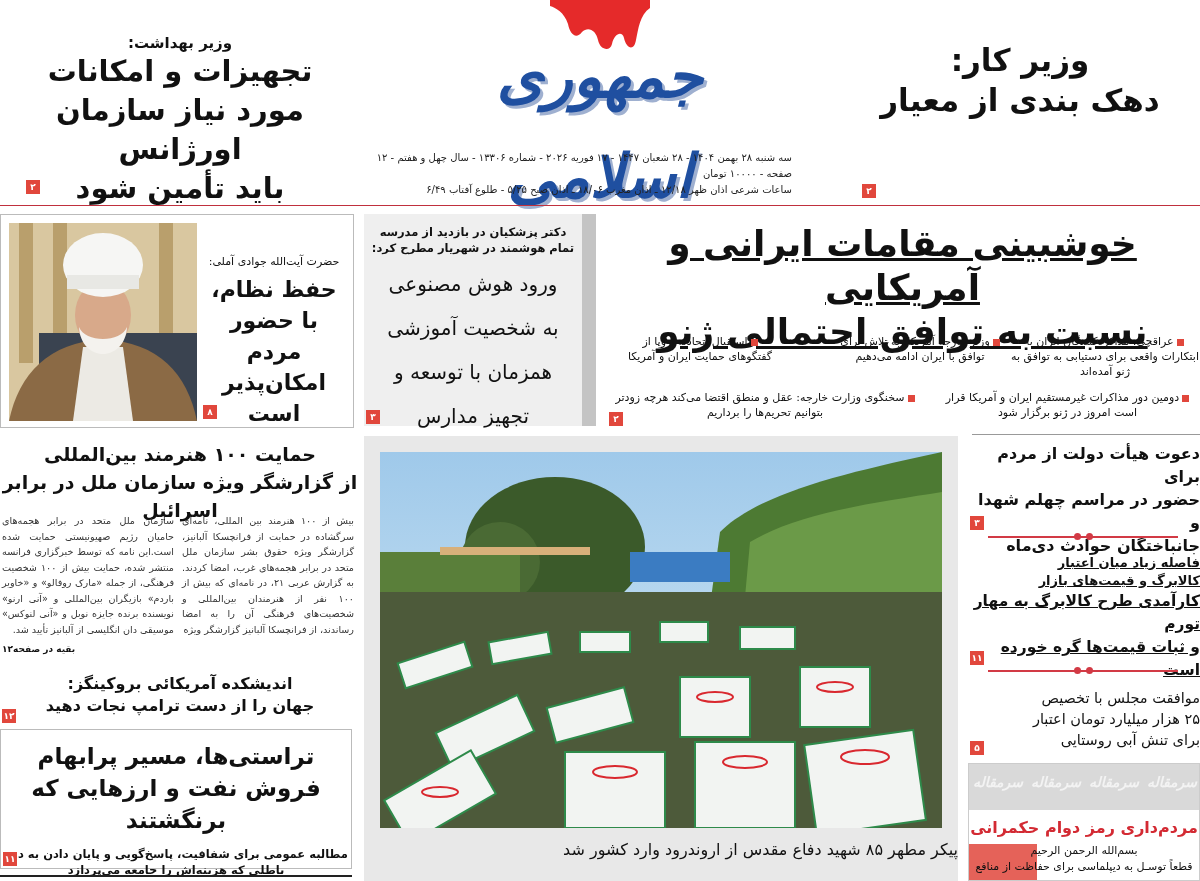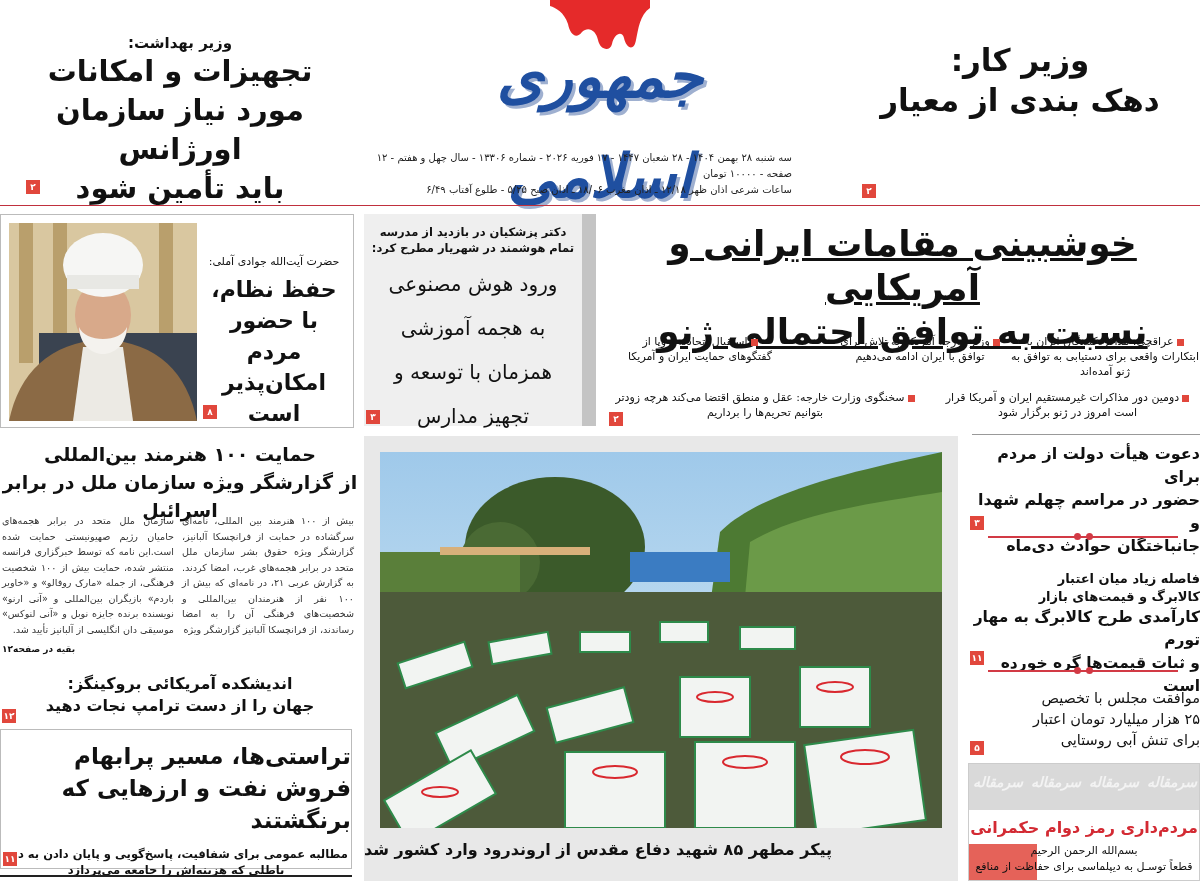--- a/index.html
+++ b/index.html
@@ -37,27 +37,27 @@
   #lead { left: 605px; top: 214px; width: 595px; height: 212px; text-decoration: underline; }
   #lead-title { font-size: 36px; font-weight: bold; line-height: 44px; text-align: center; padding-top: 8px; }
   .subs { position: absolute; font-size: 11px; line-height: 15px; text-align: center; }
   .bullet { display: inline-block; width: 7px; height: 7px; background: #e1473c; margin-left: 3px; vertical-align: middle; }
 
   
   #art-artists-title { left: 0; top: 440px; width: 360px; font-size: 19px; font-weight: bold; line-height: 28px; text-align: center; }
   .body-col { position: absolute; font-size: 9.6px; line-height: 15.5px; color: #333; text-align: justify; }
   #art-brookings { left: 0; top: 673px; width: 360px; font-size: 16px; font-weight: bold; line-height: 22px; text-align: center; }
   #box-oil { left: 0; top: 729px; width: 352px; height: 140px; border: 1px solid #bbb; }
-  #box-oil .ttl { font-size: 23px; font-weight: bold; line-height: 32px; padding-top: 10px; }
+  #box-oil .ttl { font-size: 23px; font-weight: bold; line-height: 32px; text-align: center; padding-top: 10px; }
   #box-oil .sub { font-size: 11.5px; font-weight: bold; line-height: 16px; text-align: center; padding-top: 10px; }
 
   
   #photo-frame { left: 364px; top: 436px; width: 594px; height: 445px; background: #e8e8e8; }
   #photo { position: absolute; left: 16px; top: 16px; width: 562px; height: 376px; overflow: hidden; }
-  #photo-caption { position: absolute; left: 0; top: 404px; width: 594px; font-size: 16px; font-weight: bold; text-align: left; }
+  #photo-caption { position: absolute; left: 0; top: 404px; width: 594px; font-size: 16px; font-weight: normal; text-align: right; }
 
   
   .rcol-item { position: absolute; left: 965px; width: 235px; text-align: right; font-weight: bold; }
   .divider { position: absolute; left: 988px; width: 190px; height: 2px; background: #d23a45; }
   .divider::before, .divider::after { content: ""; position: absolute; top: -3px; width: 7px; height: 7px; border-radius: 50%; background: #d23a45; }
   .divider::before { left: 86px; } .divider::after { left: 98px; }
 
   #editorial { left: 968px; top: 763px; width: 232px; height: 118px; border: 1px solid #ccc; overflow: hidden; }
   #editorial-band { height: 46px; background: #d9d9d9; position: relative; overflow: hidden; }
   #editorial-title { color: #d32a33; font-size: 16px; font-weight: bold; text-align: center; padding-top: 8px; }
@@ -119,21 +119,21 @@
     <div class="ttl">با حضور مردم</div>
     <div class="ttl">امکان‌پذیر</div>
     <div class="ttl">است</div>
   </div>
   <div class="badge" style="left:202px;top:190px;">۸</div>
 </div>
 
 <div id="box-ai" class="abs">
   <div class="kick">دکتر پزشکیان در بازدید از مدرسه تمام هوشمند در شهریار مطرح کرد:</div>
   <div class="ttl">ورود هوش مصنوعی</div>
-  <div class="ttl">به هجمه آموزشی</div>
+  <div class="ttl">به شخصیت آموزشی</div>
   <div class="ttl">همزمان با توسعه و</div>
   <div class="ttl">تجهیز مدارس</div>
   <div class="badge" style="left:2px;top:196px;">۳</div>
 </div>
 
 <div id="lead" class="abs">
   <div id="lead-title">
     <div>خوشبینی مقامات ایرانی و آمریکایی</div>
     <div>نسبت به توافق احتمالی ژنو</div>
   </div>
@@ -215,21 +215,21 @@
 
 <div class="abs" style="left:972px;top:434px;width:228px;height:1px;background:#999;"></div>
 <div class="rcol-item" style="top:442px;font-size:16px;line-height:23px;">
   <div>دعوت هیأت دولت از مردم برای</div>
   <div>حضور در مراسم چهلم شهدا و</div>
   <div>جانباختگان حوادث دی‌ماه</div>
 </div>
 <div class="badge" style="left:970px;top:516px;">۳</div>
 <div class="divider" style="top:536px;"></div>
 
-<div class="rcol-item" style="top:570px;">
+<div class="rcol-item" style="top:554px;text-decoration:underline;">
   <div style="font-size:13px;line-height:18px;">فاصله زیاد میان اعتبار</div>
   <div style="font-size:13px;line-height:18px;">کالابرگ و قیمت‌های بازار</div>
   <div style="font-size:15.5px;line-height:23px;">کارآمدی طرح کالابرگ به مهار تورم</div>
   <div style="font-size:15.5px;line-height:23px;">و ثبات قیمت‌ها گره خورده است</div>
 </div>
 <div class="badge" style="left:970px;top:651px;">۱۱</div>
 <div class="divider" style="top:670px;"></div>
 
 <div class="rcol-item" style="top:688px;font-size:14.5px;line-height:21px;font-weight:normal;">
   <div>موافقت مجلس با تخصیص</div>

